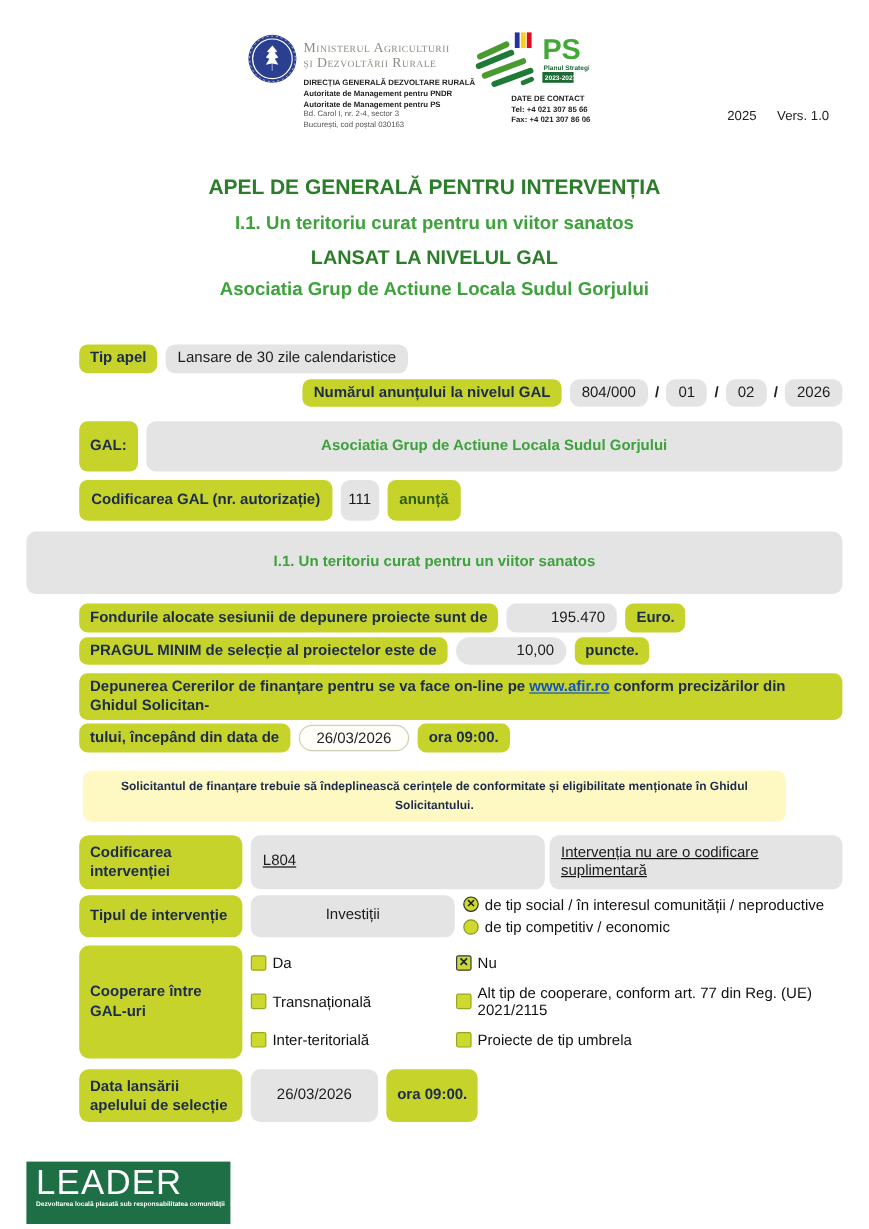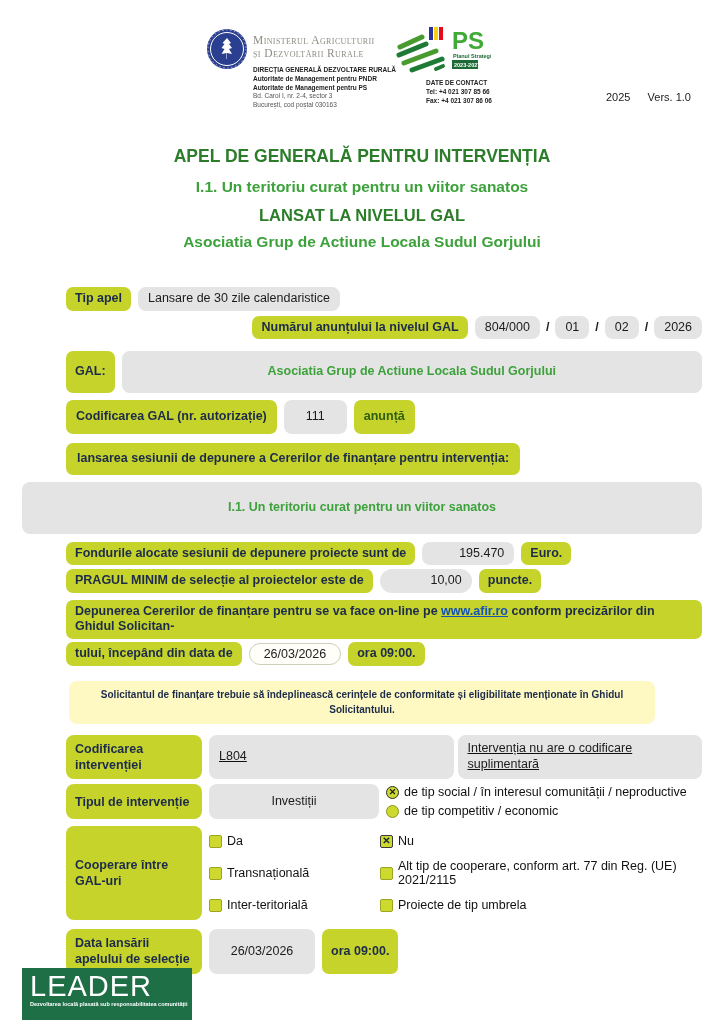--- a/index.html
+++ b/index.html
@@ -51,21 +51,21 @@
   .r-tip { margin-bottom:5px; }
   .r-numar { margin-bottom:12px; justify-content:flex-end; }
   .slash { font-weight:bold; color:#1b1b1b; font-size:12.5px; margin:0 -1px; }
 
   .r-gal { margin-bottom:7px; align-items:stretch; }
   .r-gal .yl { display:flex; align-items:center; }
   .gal-box { flex:1; display:flex; align-items:center; justify-content:center; min-height:42px; }
 
   .r-codgal { margin-bottom:9px; }
   .r-codgal .yl { padding:9px 10px; }
-  .v111 { width:63px; text-align:center; padding:9px 6px; }
+  .v111 { width:32px; text-align:center; padding:9px 6px; }
   .anunta { color:#2f5d12; padding:9px 12px; }
 
   .r-lansare { margin-bottom:7px; }
   .r-lansare .yl { padding:8px 11px; }
 
   .interv-box { margin-bottom:8px; min-height:52px; display:flex; align-items:center; justify-content:center; }
 
   .r-fonduri { margin-bottom:4px; }
   .v-fonduri { width:92px; text-align:right; }
   .r-prag { margin-bottom:7px; }
@@ -210,23 +210,20 @@
       <span class="yl">GAL:</span>
       <span class="gb gal-box green-val">Asociatia Grup de Actiune Locala Sudul Gorjului</span>
     </div>
 
     <div class="row r-codgal">
       <span class="yl">Codificarea GAL (nr. autorizație)</span>
       <span class="gb v111">111</span>
       <span class="yl anunta">anunță</span>
     </div>
 
-    <div class="row r-lansare">
-      <span class="yl">lansarea sesiunii de depunere a Cererilor de finanțare pentru intervenția:</span>
-    </div>
 
     <div class="gb interv-box green-val">I.1. Un teritoriu curat pentru un viitor sanatos</div>
 
     <div class="row r-fonduri">
       <span class="yl">Fondurile alocate sesiunii de depunere proiecte sunt de</span>
       <span class="gb v-fonduri">195.470</span>
       <span class="yl">Euro.</span>
     </div>
 
     <div class="row r-prag">

